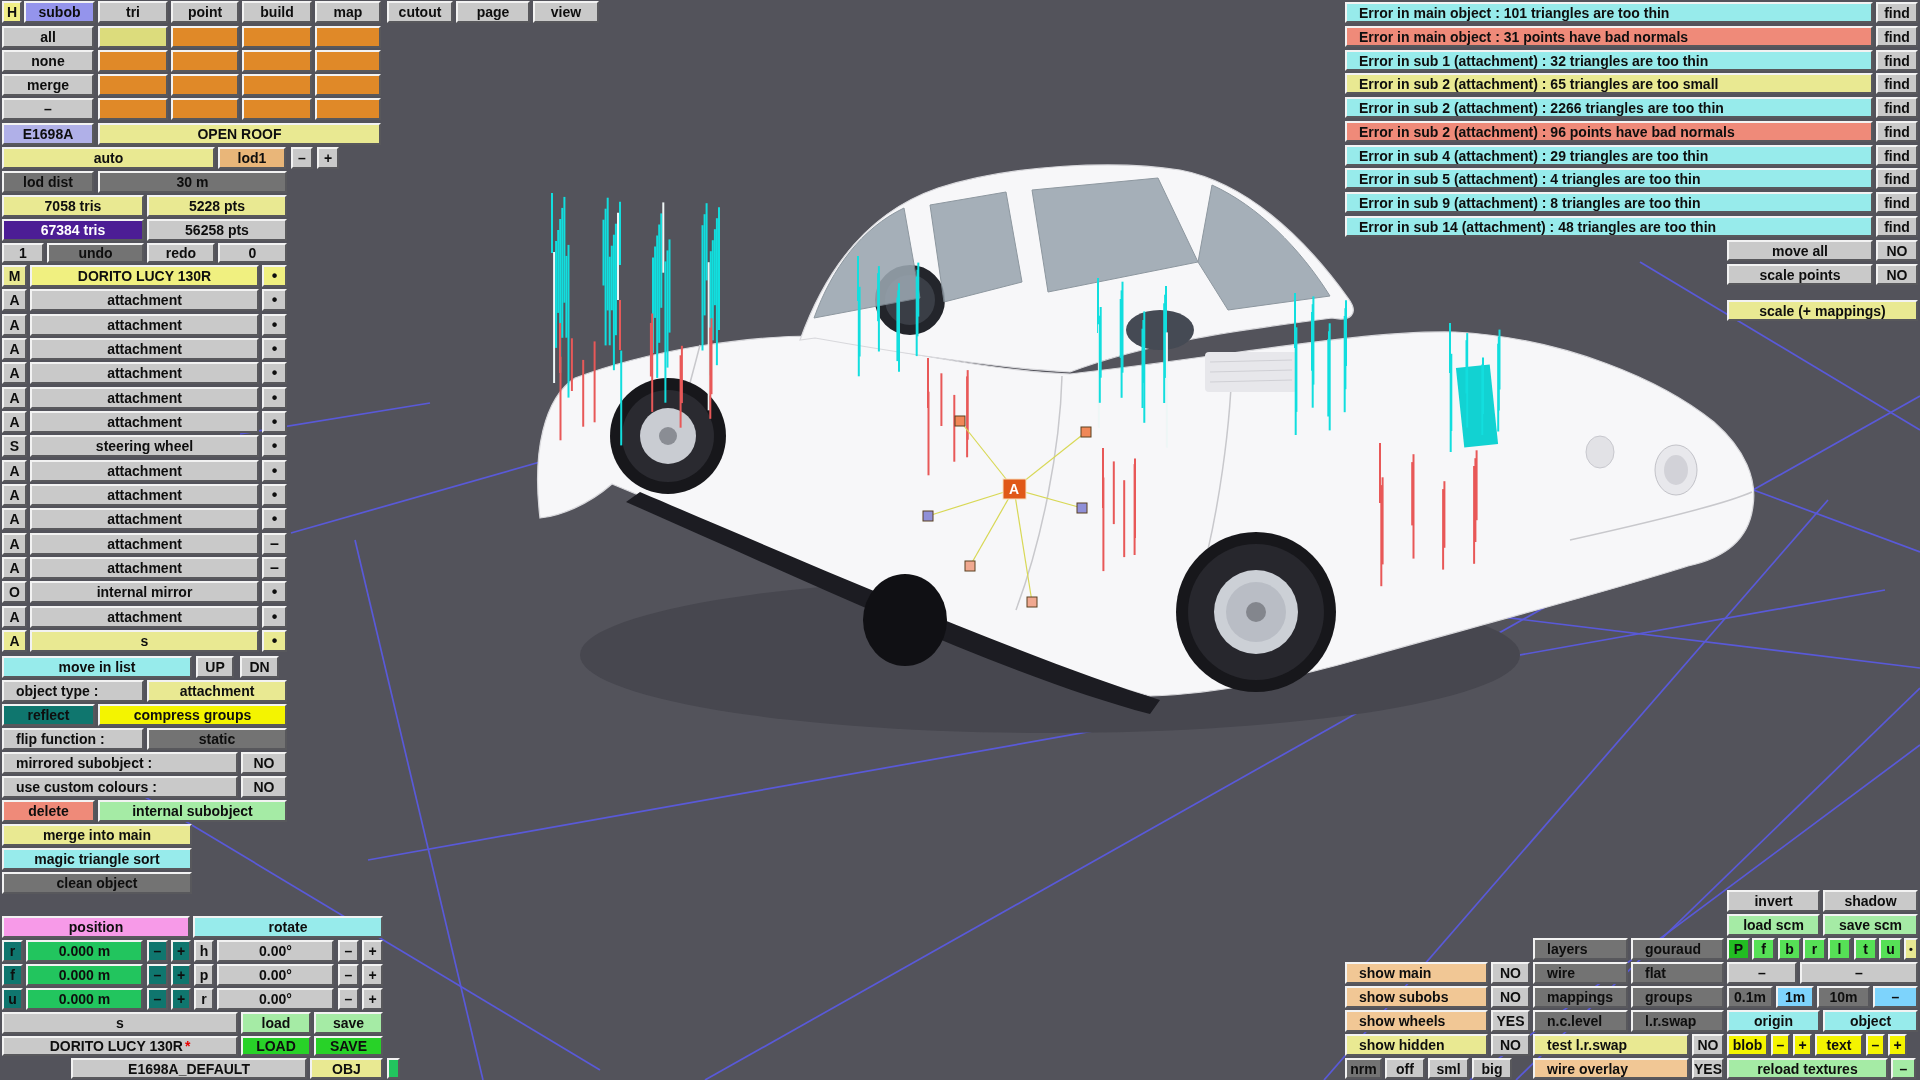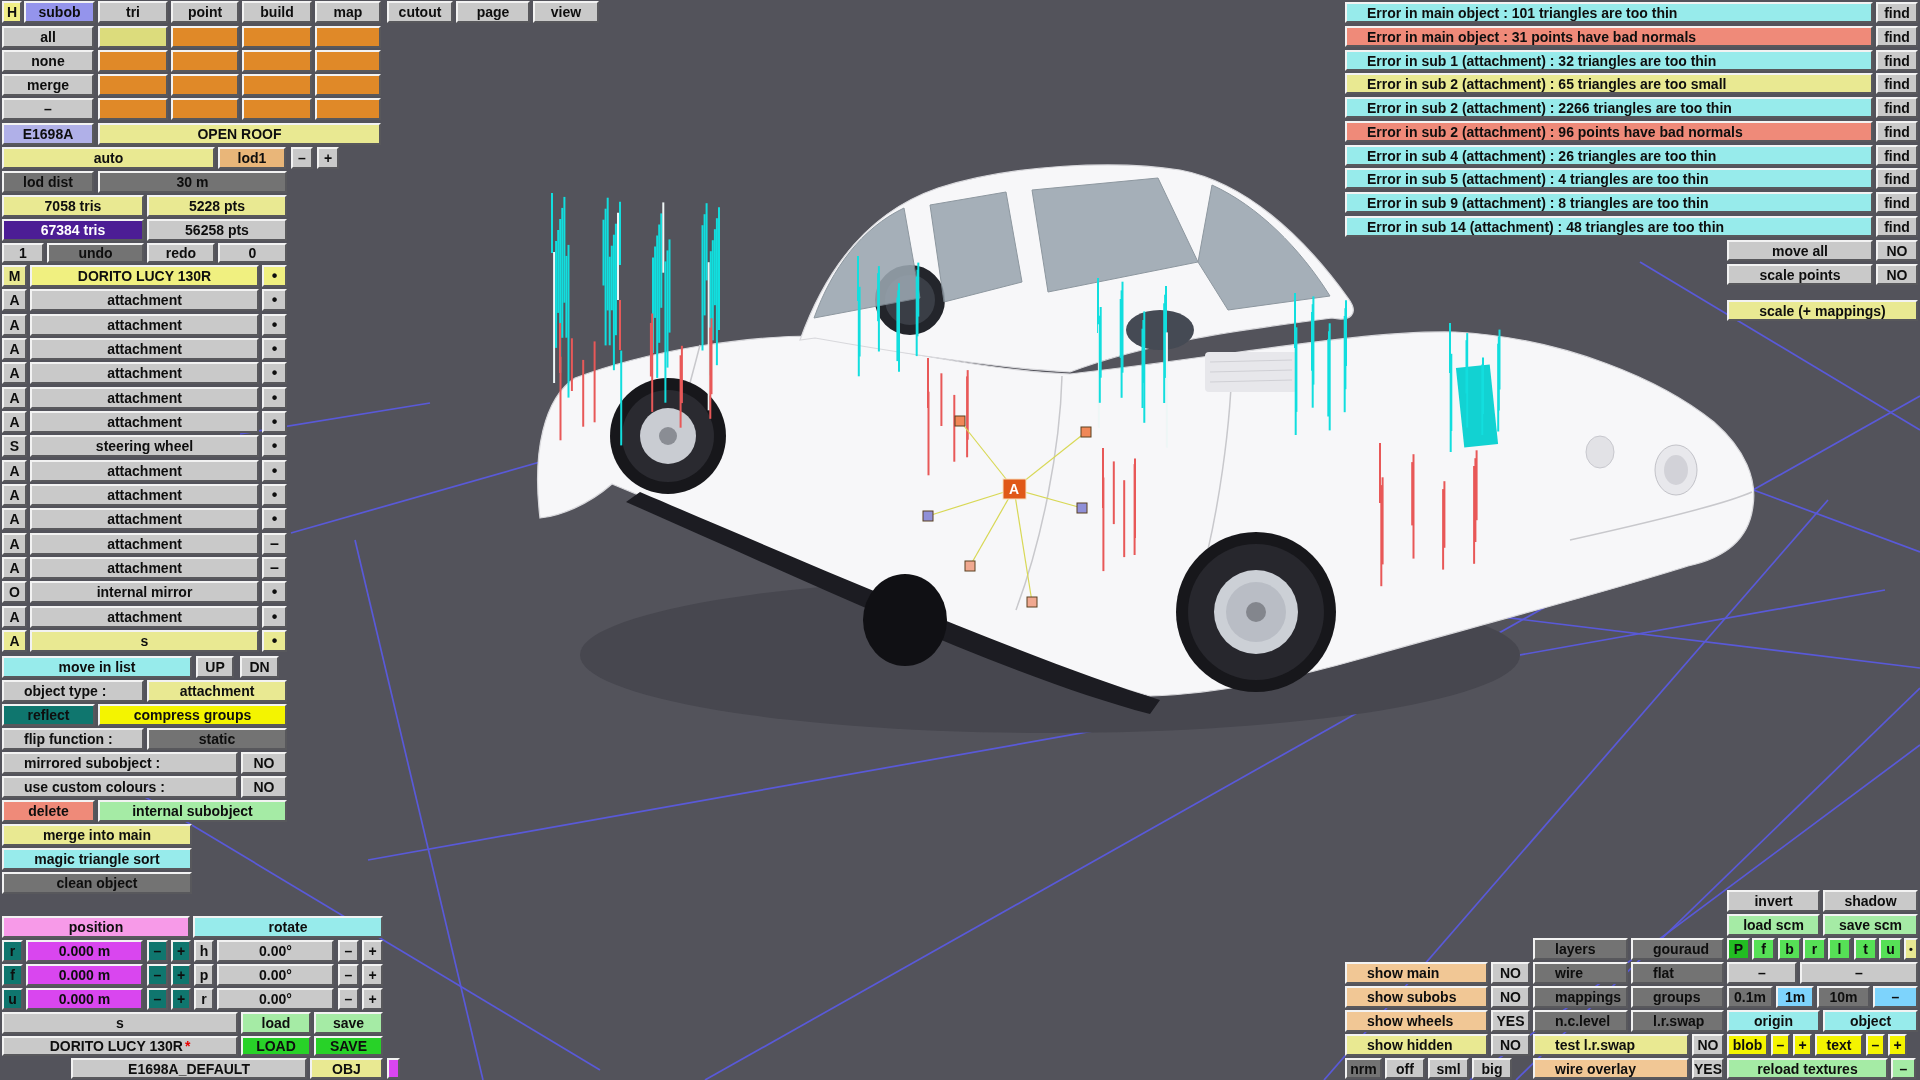--- a/index.html
+++ b/index.html
@@ -2,22 +2,22 @@
 <html><head>
 <meta charset="utf-8">
 <style>
   html,body{margin:0;padding:0}
   body{width:1920px;height:1080px;position:relative;background:#53535b;
        font-family:"Liberation Sans",sans-serif;font-weight:bold;overflow:hidden}
   svg text{font-family:"Liberation Sans",sans-serif}
   .c{position:absolute;box-sizing:border-box;display:flex;align-items:center;justify-content:center;
      font-size:14px;line-height:1;color:#0e0e0e;height:22px;white-space:nowrap;
      border:2px solid;border-color:#f2f2f2 #58585c #58585c #f2f2f2;z-index:2}
-  .l{justify-content:flex-start;padding-left:20px}.h20{height:20px}.h21{height:21px}
-  .gy{background:#c9c9c9}.gy2{background:#0f766e}.gy3{background:#d946ef}
+  .l{justify-content:flex-start;padding-left:12px}.h20{height:20px}.h21{height:21px}
+  .gy{background:#c9c9c9}.gy2{background:#0f766e}.gy3{background:#22c55e}
   .kh{background:#e9e992}.ye{background:#f4f400}.ol{background:#dcdc7c}
   .pe{background:#737373}.peL{background:#7dd3fc}.cy{background:#97ebeb}
   .pc{background:#f1c795}.sa{background:#ef8a79}.gr{background:#a5eba5}
   .GR{background:#28d228}.grC{background:#56e056}.grP{background:#22bd22}
   .pk{background:#f79ae8}.tn{background:#e9b679}.or{background:#e08928}
   .rd{background:#4c1d95;color:#fff}
   .mk{font-size:16px}
   .star{color:#e80000;margin-left:2px}
 </style>
 </head>
@@ -422,21 +422,21 @@
 <div class="c sa l h21" style="left:1345px;top:26px;width:528px">Error in main object : 31 points have bad normals</div>
 <div class="c gy h21" style="left:1876px;top:26px;width:42px">find</div>
 <div class="c cy l h21" style="left:1345px;top:50px;width:528px">Error in sub 1 (attachment) : 32 triangles are too thin</div>
 <div class="c gy h21" style="left:1876px;top:50px;width:42px">find</div>
 <div class="c kh l h21" style="left:1345px;top:73px;width:528px">Error in sub 2 (attachment) : 65 triangles are too small</div>
 <div class="c gy h21" style="left:1876px;top:73px;width:42px">find</div>
 <div class="c cy l h21" style="left:1345px;top:97px;width:528px">Error in sub 2 (attachment) : 2266 triangles are too thin</div>
 <div class="c gy h21" style="left:1876px;top:97px;width:42px">find</div>
 <div class="c sa l h21" style="left:1345px;top:121px;width:528px">Error in sub 2 (attachment) : 96 points have bad normals</div>
 <div class="c gy h21" style="left:1876px;top:121px;width:42px">find</div>
-<div class="c cy l h21" style="left:1345px;top:145px;width:528px">Error in sub 4 (attachment) : 26 triangles are too thin</div>
+<div class="c cy l h21" style="left:1345px;top:145px;width:528px">Error in sub 4 (attachment) : 29 triangles are too thin</div>
 <div class="c gy h21" style="left:1876px;top:145px;width:42px">find</div>
 <div class="c cy l h21" style="left:1345px;top:168px;width:528px">Error in sub 5 (attachment) : 4 triangles are too thin</div>
 <div class="c gy h21" style="left:1876px;top:168px;width:42px">find</div>
 <div class="c cy l h21" style="left:1345px;top:192px;width:528px">Error in sub 9 (attachment) : 8 triangles are too thin</div>
 <div class="c gy h21" style="left:1876px;top:192px;width:42px">find</div>
 <div class="c cy l h21" style="left:1345px;top:216px;width:528px">Error in sub 14 (attachment) : 48 triangles are too thin</div>
 <div class="c gy h21" style="left:1876px;top:216px;width:42px">find</div>
 
 <div class="c gy h21" style="left:1727px;top:240px;width:146px">move all</div>
 <div class="c gy h21" style="left:1876px;top:240px;width:42px">NO</div>

